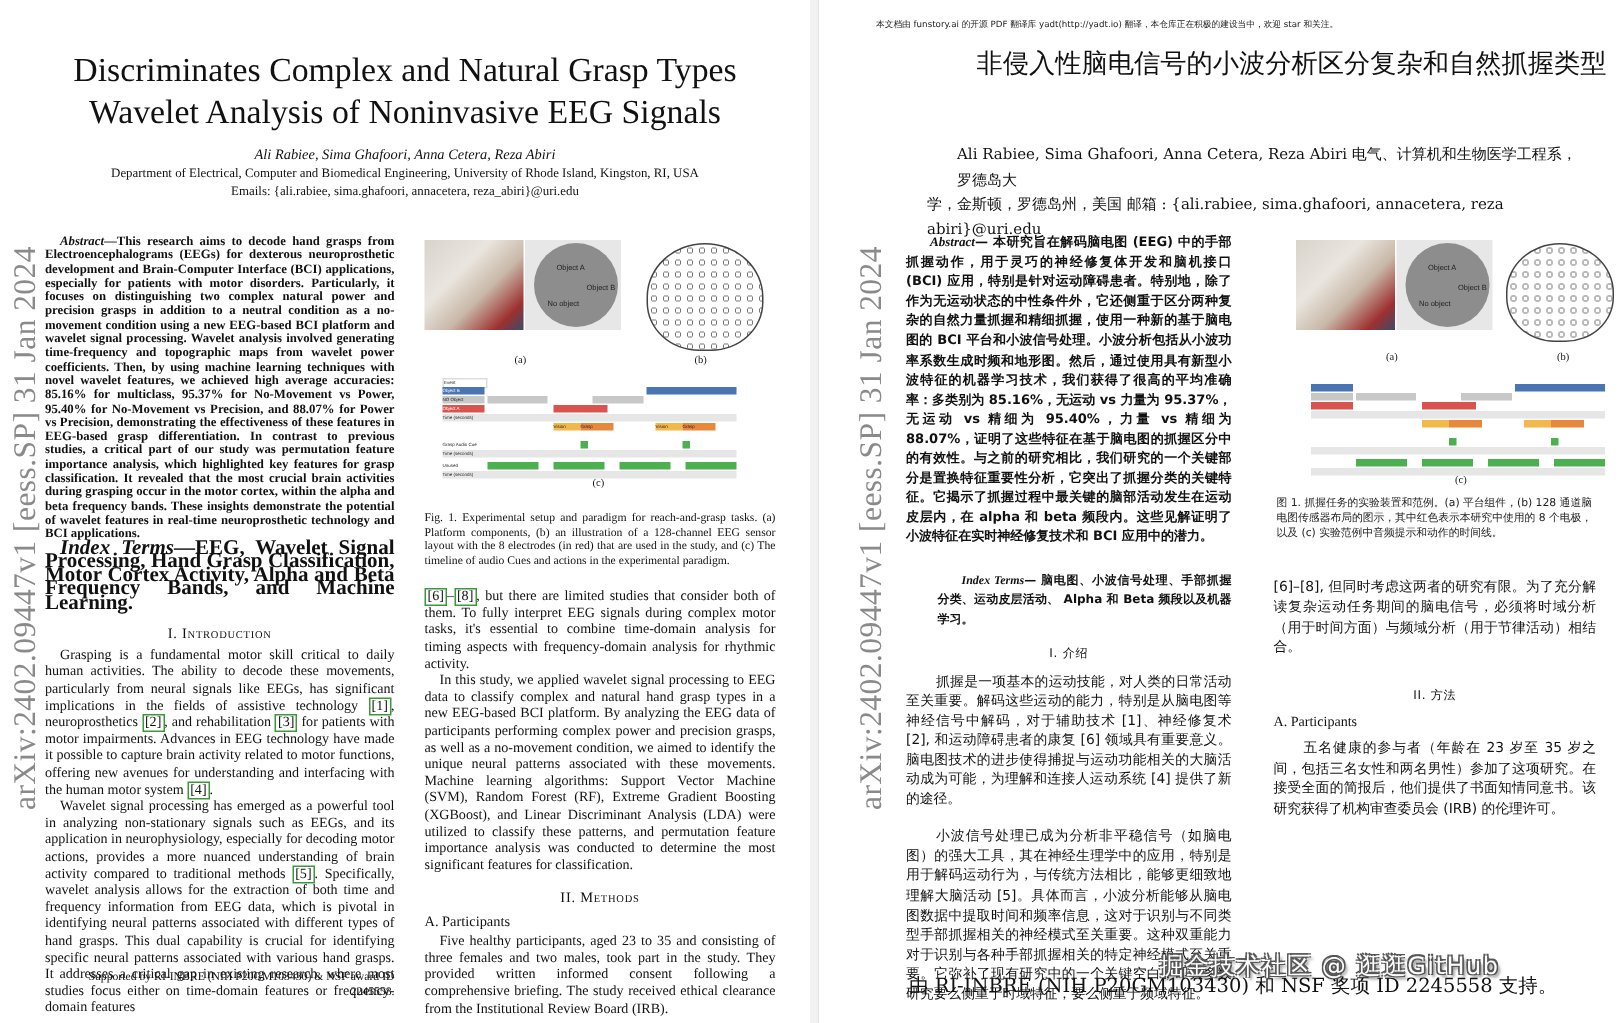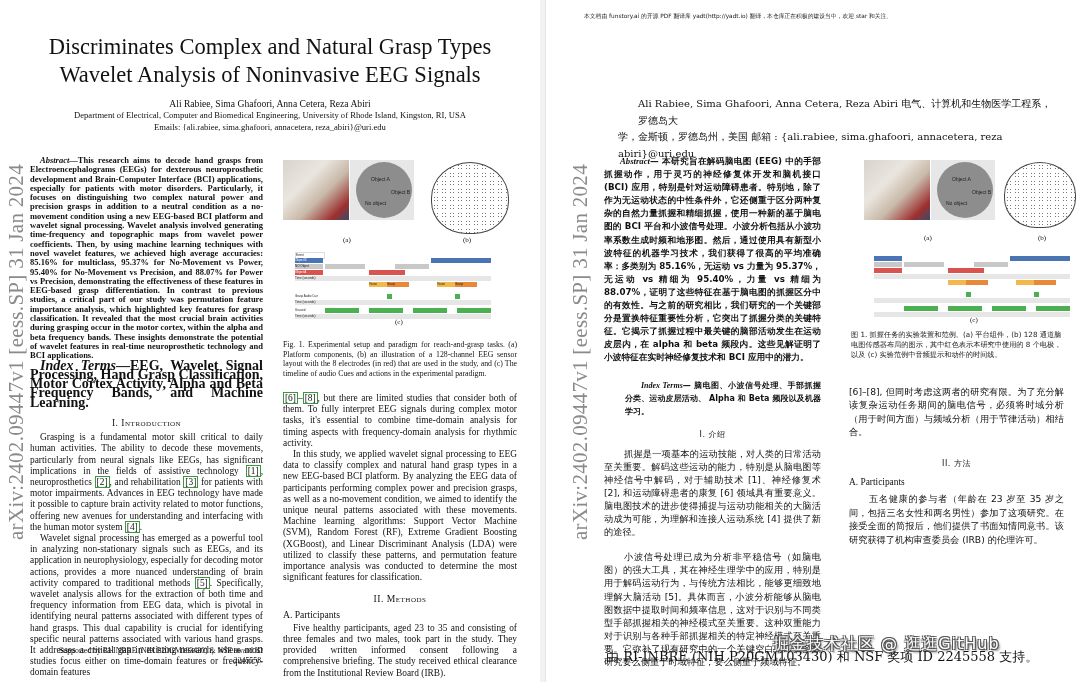--- a/index.html
+++ b/index.html
@@ -7,21 +7,21 @@
   .page { position: absolute; top: 0; height: 682px; background: #fff; overflow: hidden; }
   #page-en { left: 0; width: 540px; }
   #page-zh { left: 545px; width: 535px; border-left: 1px solid #e4e4e4; }
   .divider { position: absolute; left: 540px; top: 0; width: 5px; height: 682px; background: #f2f2f2; }
 
   .arxiv { position: absolute; transform: rotate(-90deg); transform-origin: left top; white-space: nowrap; font-size: 21px; color: #8a8a8a; letter-spacing: 0.3px; }
   #page-en .arxiv { left: 4px; top: 540px; }
   #page-zh .arxiv { left: 22px; top: 540px; }
 
   .title-en { position: absolute; left: 0; width: 540px; top: 33px; text-align: center; font-size: 22.5px; line-height: 28px; }
-  .authors-en { position: absolute; left: 0; width: 540px; top: 98px; text-align: center; font-size: 9.6px; line-height: 12px; }
+  .authors-en { position: absolute; left: 0; width: 540px; top: 98px; text-align: center; font-size: 9.6px; line-height: 12px; font-style: italic; }
   .affil-en { position: absolute; left: 0; width: 540px; top: 110px; text-align: center; font-size: 8.6px; line-height: 11px; }
   .emails-en { position: absolute; left: 0; width: 540px; top: 122px; text-align: center; font-size: 8.6px; line-height: 11px; }
 
   .col { position: absolute; font-size: 9.4px; line-height: 11.2px; text-align: justify; }
   .en-left { left: 30px; top: 156px; width: 233px; }
   .en-right { left: 283px; top: 393px; width: 234px; }
   .abstract { font-weight: bold; font-size: 8.5px; line-height: 9.3px; text-indent: 10px; margin: 0; }
   .abstract i { font-weight: bold; }
   .index-terms { font-weight: bold; font-size: 14px; line-height: 9.3px; text-indent: 10px; margin: 0; }
   .sec-head { text-align: center; font-size: 9.6px; letter-spacing: 0.5px; margin: 10px 0 4px 0; font-variant: small-caps; }
@@ -154,20 +154,21 @@
     <p class="para">In this study, we applied wavelet signal processing to EEG data to classify complex and natural hand grasp types in a new EEG-based BCI platform. By analyzing the EEG data of participants performing complex power and precision grasps, as well as a no-movement condition, we aimed to identify the unique neural patterns associated with these movements. Machine learning algorithms: Support Vector Machine (SVM), Random Forest (RF), Extreme Gradient Boosting (XGBoost), and Linear Discriminant Analysis (LDA) were utilized to classify these patterns, and permutation feature importance analysis was conducted to determine the most significant features for classification.</p>
     <div class="sec-head">II. Methods</div>
     <div class="subsec-head">A. Participants</div>
     <p class="para">Five healthy participants, aged 23 to 35 and consisting of three females and two males, took part in the study. They provided written informed consent following a comprehensive briefing. The study received ethical clearance from the Institutional Review Board (IRB).</p>
   </div>
 </div>
 
 <div class="page" id="page-zh">
   <div class="zh-note">本文档由 funstory.ai 的开源 PDF 翻译库 yadt(http://yadt.io) 翻译，本仓库正在积极的建设当中，欢迎 star 和关注。</div>
   <div class="arxiv">arXiv:2402.09447v1  [eess.SP]  31 Jan 2024</div>
+  <div class="title-zh">非侵入性脑电信号的小波分析区分复杂和自然抓握类型</div>
   <div class="authors-zh">
     <div class="indent">Ali Rabiee, Sima Ghafoori, Anna Cetera, Reza Abiri 电气、计算机和生物医学工程系，罗德岛大</div>
     <div>学，金斯顿，罗德岛州，美国 邮箱 : {ali.rabiee, sima.ghafoori, annacetera, reza abiri}@uri.edu</div>
   </div>
 
   <div class="col zh zh-left">
     <p class="abstract"><i style="font-family:'Liberation Serif',serif;">Abstract</i><span>— 本研究旨在解码脑电图 (EEG) 中的手部抓握动作，用于灵巧的神经修复体开发和脑机接口 (BCI) 应用，特别是针对运动障碍患者。特别地，除了作为无运动状态的中性条件外，它还侧重于区分两种复杂的自然力量抓握和精细抓握，使用一种新的基于脑电图的 BCI 平台和小波信号处理。小波分析包括从小波功率系数生成时频和地形图。然后，通过使用具有新型小波特征的机器学习技术，我们获得了很高的平均准确率：多类别为 85.16%，无运动 vs 力量为 95.37%，无运动 vs 精细为 95.40%，力量 vs 精细为 88.07%，证明了这些特征在基于脑电图的抓握区分中的有效性。与之前的研究相比，我们研究的一个关键部分是置换特征重要性分析，它突出了抓握分类的关键特征。它揭示了抓握过程中最关键的脑部活动发生在运动皮层内，在 alpha 和 beta 频段内。这些见解证明了小波特征在实时神经修复技术和 BCI 应用中的潜力。</span></p>
     <p class="index-terms" style="margin-top:14px;margin-left:21px;"><i style="font-family:'Liberation Serif',serif;">Index Terms</i><span>— 脑电图、小波信号处理、手部抓握分类、运动皮层活动、 Alpha 和 Beta 频段以及机器学习。</span></p>
     <div class="sec-head">I. 介绍</div>
     <p class="para">抓握是一项基本的运动技能，对人类的日常活动至关重要。解码这些运动的能力，特别是从脑电图等神经信号中解码，对于辅助技术 [1]、神经修复术 [2], 和运动障碍患者的康复 [6] 领域具有重要意义。脑电图技术的进步使得捕捉与运动功能相关的大脑活动成为可能，为理解和连接人运动系统 [4] 提供了新的途径。</p>

